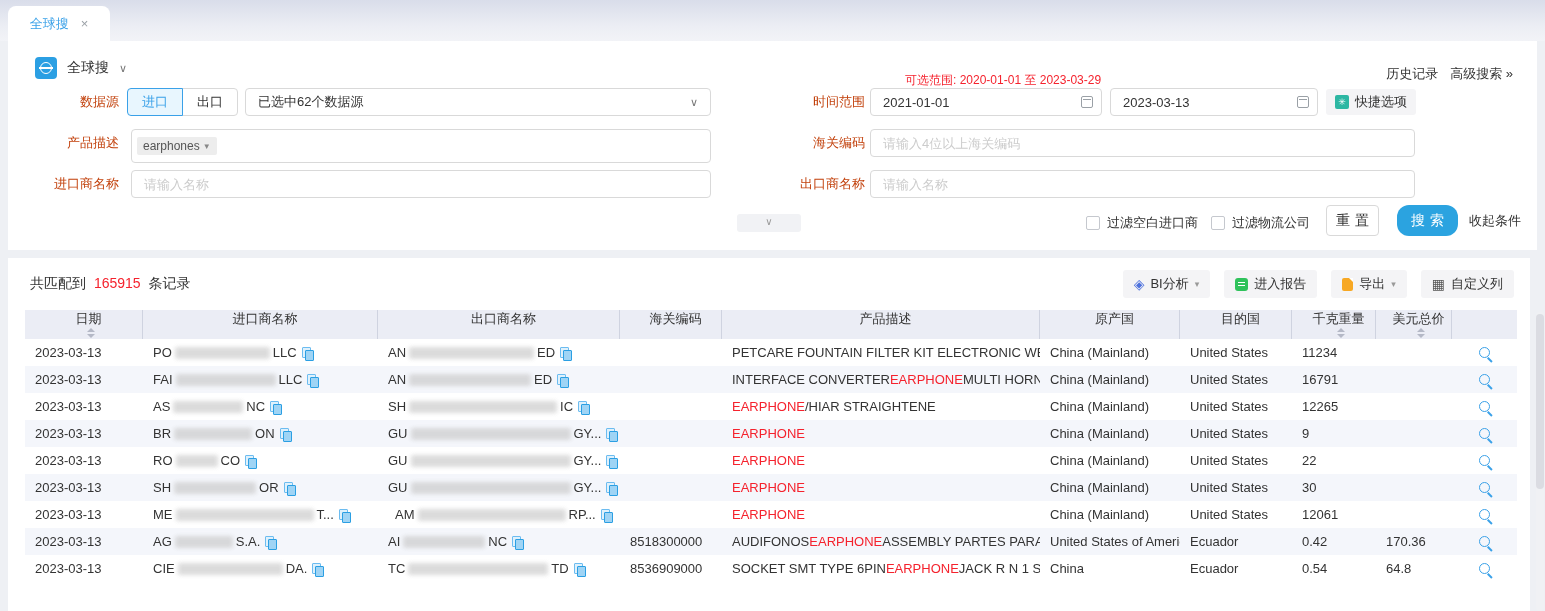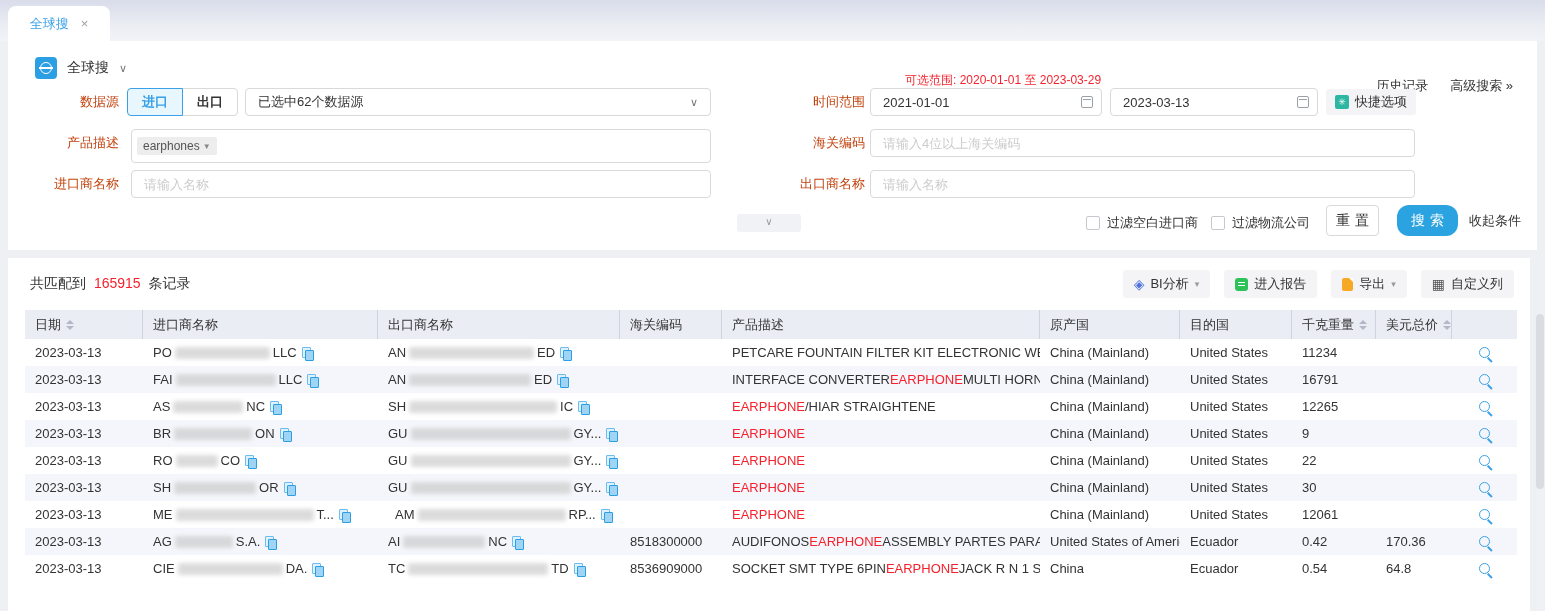--- a/index.html
+++ b/index.html
@@ -22,26 +22,26 @@
   .panel-search { left:8px; top:41px; width:1529px; height:209px; }
   .panel-results { left:8px; top:258px; width:1522px; height:353px; }
   
   .module-head { position:absolute; left:27px; top:16px; display:flex; align-items:center; gap:10px; }
   .globe-ic { width:22px; height:22px; background:#2b9fe3; border-radius:4px; position:relative; display:inline-block; }
   .globe-ic::before { content:''; position:absolute; left:5px; top:5px; width:10px; height:10px;
     border:1.5px solid #fff; border-radius:50%; }
   .globe-ic::after { content:''; position:absolute; left:4px; top:10px; width:14px; height:1.5px; background:#fff; }
   .module-title { font-size:14px; color:#333; }
   .chev { color:#777; font-size:11px; }
-  .top-links { position:absolute; right:24px; top:36px; display:flex; gap:22px; font-size:13px; color:#333;justify-content:space-between; }
+  .top-links { position:absolute; right:24px; top:24px; display:flex; gap:12px; font-size:13px; color:#333;justify-content:space-between; }
   .top-links span { cursor:pointer; }
   
   .f-label { position:absolute; width:78px; text-align:right; font-size:13px; color:#c2410c; line-height:28px; }
   .range-hint { position:absolute; left:897px; top:31px; font-size:12px; color:#f5222d; }
-  .toggle { position:absolute; left:119px; top:47px; display:flex;font-weight:bold; }
+  .toggle { position:absolute; left:119px; top:47px; display:flex; }
   .toggle span { width:56px; height:28px; line-height:26px; text-align:center; border:1px solid #d9d9d9; background:#fff; cursor:pointer; }
   .toggle span:first-child { border-radius:4px 0 0 4px; background:#e8f6fe; border-color:#3aa1e8; color:#3aa1e8; z-index:2; }
   .toggle span:last-child { border-radius:0 4px 4px 0; margin-left:-1px; }
   .select, .inp { position:absolute; height:28px; border:1px solid #d9d9d9; border-radius:4px; background:#fff;
     font-size:13px; color:#333; display:flex; align-items:center; padding:0 12px; }
   .select .chev { position:absolute; right:12px; }
   input.inp { font-family:Liberation Sans, sans-serif; }
   input.inp::placeholder { color:#ccc; }
   .cal-ic { position:absolute; right:9px; top:8px; width:12px; height:12px; border:1px solid #9aa0a6; border-radius:2px; }
   .cal-ic::before { content:''; position:absolute; left:1px; right:1px; top:2px; height:1px; background:#9aa0a6; }
@@ -70,21 +70,21 @@
   .ic-bi { color:#4d71dd; font-size:14px; }
   .ic-report { width:13px; height:13px; background:#2fc25b; border-radius:3px; position:relative; }
   .ic-report::before { content:''; position:absolute; left:3px; top:4px; width:7px; height:1.5px; background:#fff; box-shadow:0 3px 0 #fff; }
   .ic-export { width:11px; height:13px; background:#f7a824; border-radius:2px; position:relative; }
   .ic-export::before { content:''; position:absolute; right:0; top:0; border-left:4px solid transparent; border-top:4px solid #fff; }
   .ic-grid { color:#555; font-size:14px; }
   .tb-caret { color:#999; font-size:9px; }
   
   .tbl { position:absolute; left:17px; top:52px; width:1492px; }
   .thead { display:flex; background:#ebedf5; height:29px; }
-  .th { display:flex; align-items:center; padding-left:10px; font-size:13px; color:#333; border-right:1px solid #cfd3e0; }
+  .th { display:flex; align-items:center; padding-left:10px; font-size:13px; color:#333; border-right:1px solid #cfd3e0;flex-direction:column; }
   .th:last-child { border-right:none; }
   .tr { display:flex; height:27px; background:#fff; }
   .tr.alt { background:#f4f6fb; }
   .td { display:flex; align-items:center; padding-left:10px; font-size:13px; color:#333; overflow:hidden; white-space:nowrap; }
   .c0{width:118px}.c1{width:235px}.c2{width:242px}.c3{width:102px}.c4{width:318px}
   .c5{width:140px}.c6{width:112px}.c7{width:84px}.c8{width:76px}.c9{width:65px;justify-content:center;padding-left:0;}
   .hl { color:#f5222d; }
   .blur-block { display:inline-block; height:12px; background:#c9c9c9; border-radius:2px; margin:0 3px;
     filter:blur(2px); opacity:.65; }
   .sort { display:inline-flex; flex-direction:column; margin-left:5px; cursor:pointer; }

